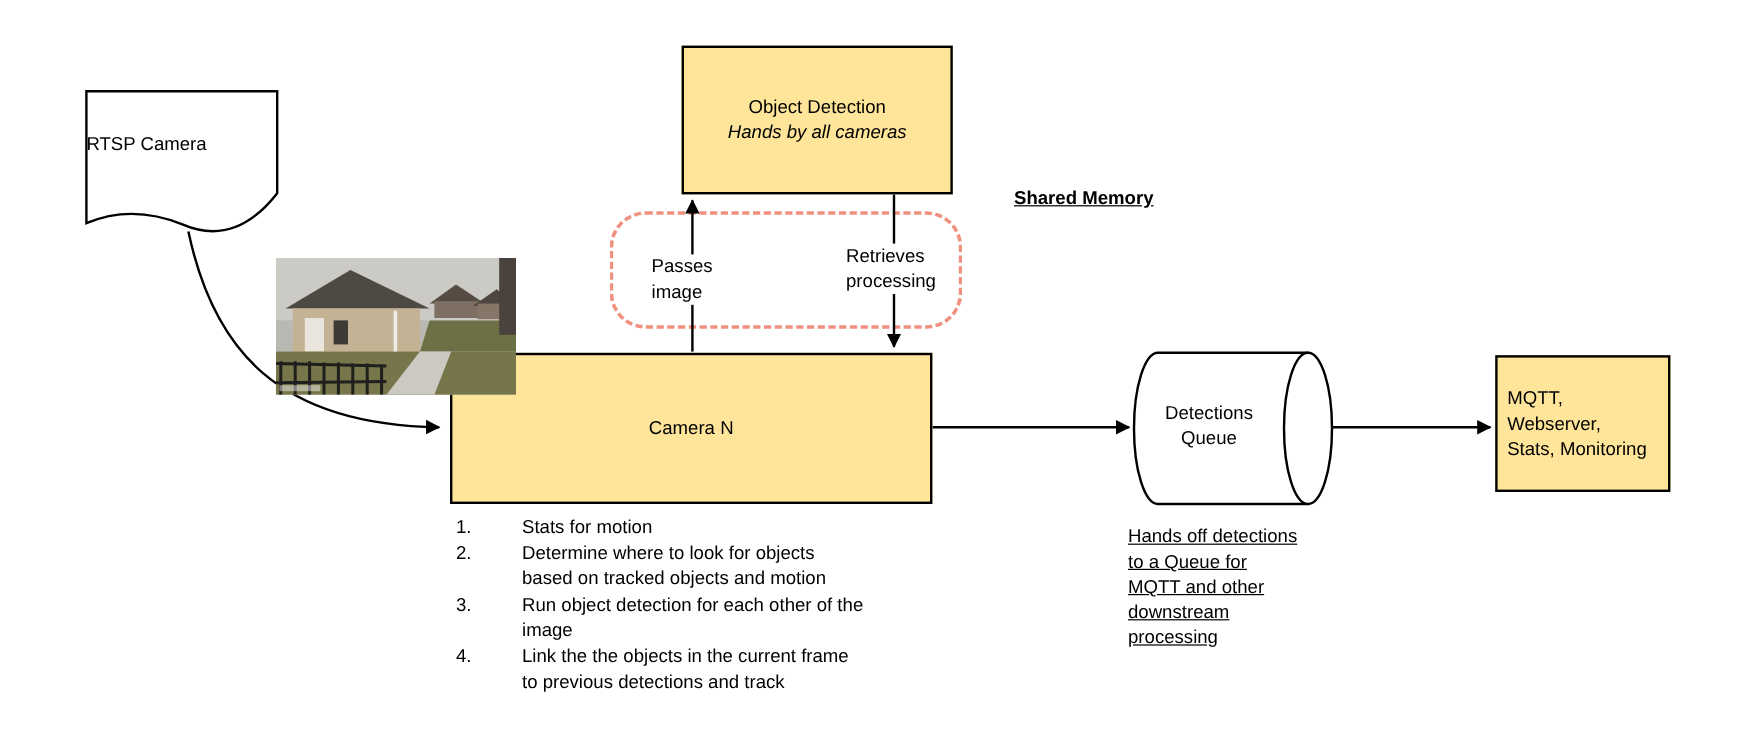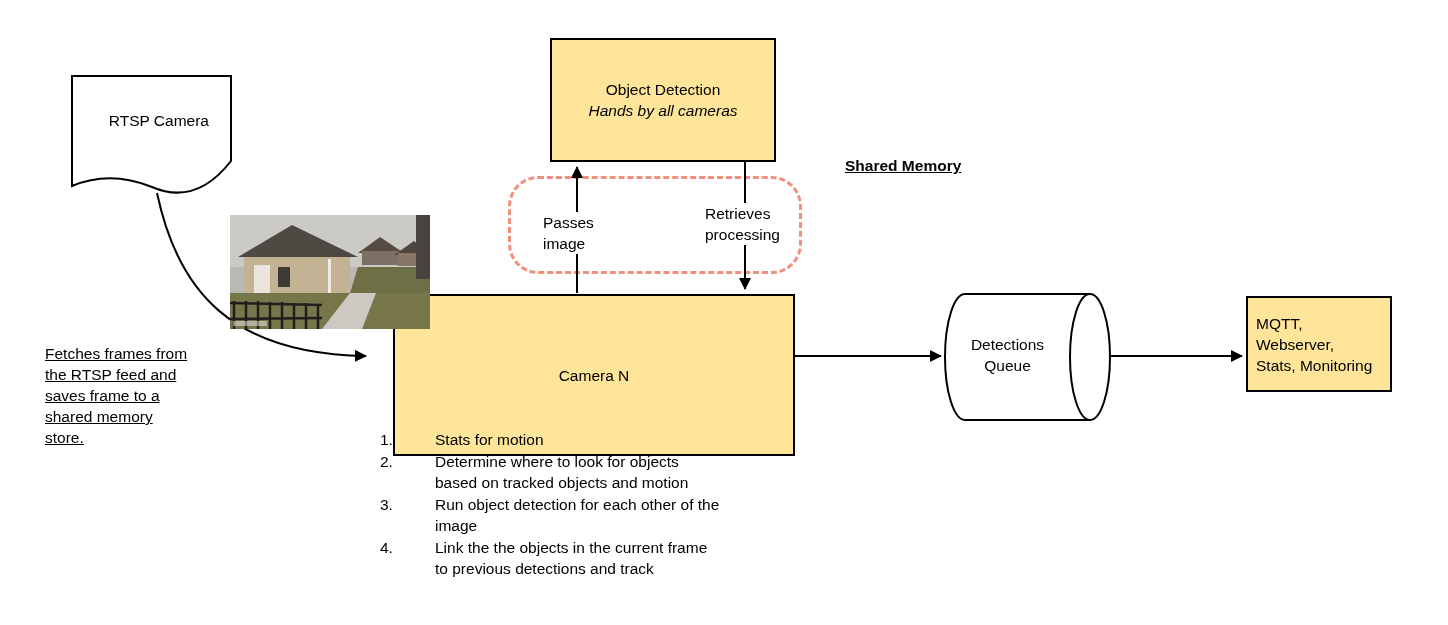--- a/index.html
+++ b/index.html
@@ -12,29 +12,29 @@
   .layer { position:absolute; left:0; top:0; z-index:2; }
   .dashed-box {
     position:absolute; left:508px; top:176px; width:294px; height:98px;
     border:3px dashed #f0907e; border-radius:30px; z-index:1; background:transparent;
   }
   .node {
     position:absolute; background:#ffe599; border:2px solid #000;
     display:flex; flex-direction:column; align-items:center; justify-content:center;
     text-align:center; z-index:3;
   }
-  .node-od { left:550px; top:38px; width:226px; height:124px; }
-  .node-camera { left:393px; top:294px; width:402px; height:162px; }
+  .node-od { left:568px; top:38px; width:226px; height:124px; }
+  .node-camera { left:375px; top:294px; width:402px; height:126px; }
   .node-outputs {
-    left:1246px; top:296px; width:146px; height:96px;
+    left:1246px; top:296px; width:146px; height:114px;
     align-items:flex-start; text-align:left; padding:8px; white-space:pre-line;
   }
   .italic { font-style:italic; }
   .bold { font-weight:bold; }
-  .rtsp-label { position:absolute; left:72px; top:110px; width:137px; text-align:right; z-index:5; }
+  .rtsp-label { position:absolute; left:72px; top:110px; width:137px; text-align:left; z-index:5; }
   .photo { position:absolute; left:230px; top:215px; width:200px; height:114px; z-index:4; }
   .edge-label { position:absolute; background:#fff; white-space:pre-line; padding:0 2px; z-index:5; }
   .lbl-passes { left:541px; top:212px; }
   .lbl-retrieves { left:703px; top:203px; }
   .note { position:absolute; white-space:pre-line; z-index:3;text-decoration:underline; }
   .note-shared { left:845px; top:134px; width:225px; }
   .note-fetch { left:45px; top:343px; width:195px; }
   .note-queue { left:940px; top:437px; width:195px; }
   .queue-label { position:absolute; left:955px; top:334px; width:105px; text-align:center; white-space:pre-line; z-index:5; }
   .steps { position:absolute; left:380px; top:429px; width:410px; z-index:3; }
@@ -121,25 +121,20 @@
 processing</div>
 
   <div class="note note-shared">
     <div class="bold">Shared Memory</div>
   </div>
 
   <div class="node node-camera">
     <div>Camera N</div>
   </div>
 
-  <div class="note note-fetch">Fetches frames from
-the RTSP feed and
-saves frame to a
-shared memory
-store.</div>
 
   <div class="steps">
     <div class="step">
       <span class="step-num">1.</span>
       <span class="step-text">Stats for motion</span>
     </div>
     <div class="step">
       <span class="step-num">2.</span>
       <span class="step-text">Determine where to look for objects
 based on tracked objects and motion</span>
@@ -151,19 +146,24 @@
     </div>
     <div class="step">
       <span class="step-num">4.</span>
       <span class="step-text">Link the the objects in the current frame
 to previous detections and track</span>
     </div>
   </div>
 
   <div class="queue-label">Detections
 Queue</div>
+  <div class="note note-queue">Hands off detections
+to a Queue for
+MQTT and other
+downstream
+processing</div>
 
   <div class="node node-outputs">
     <div>MQTT, Webserver,
 Stats, Monitoring</div>
   </div>
 
 </div>
 
 </body></html>

